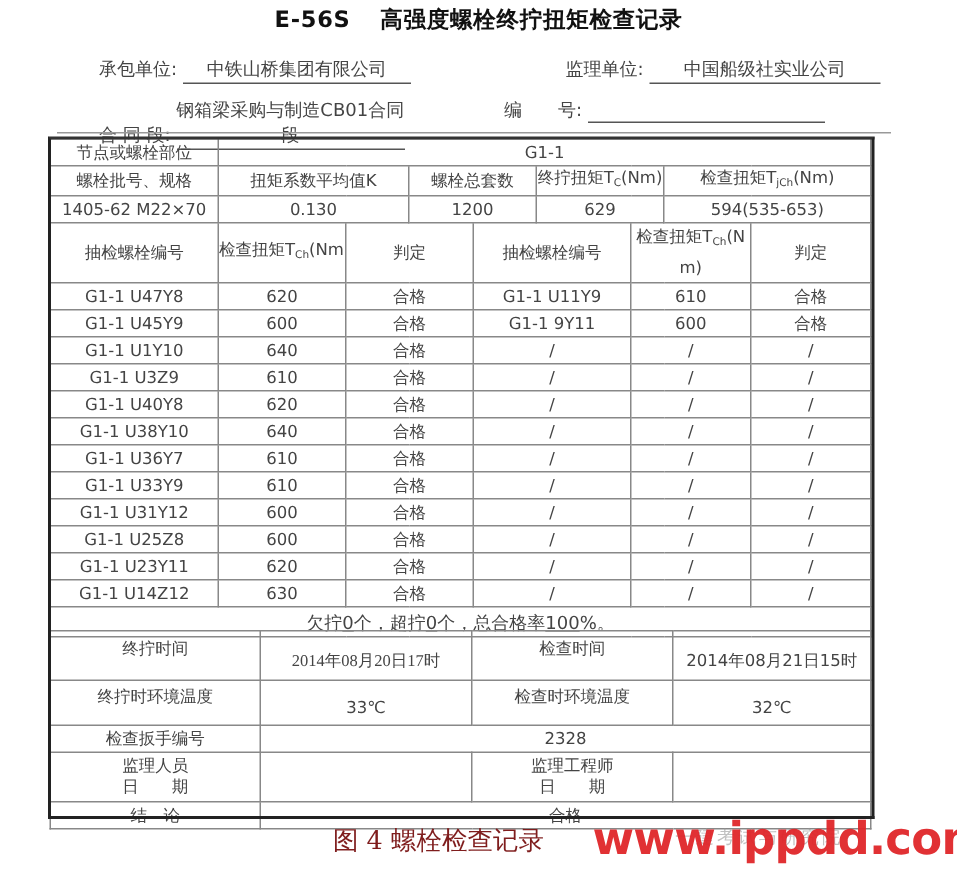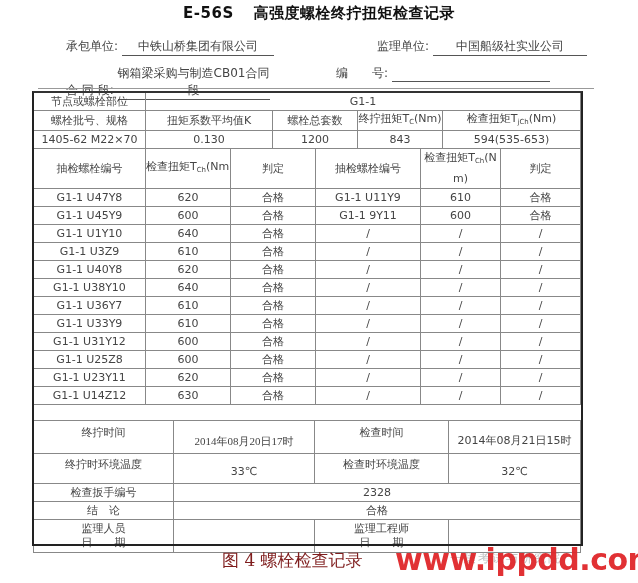--- a/index.html
+++ b/index.html
@@ -67,21 +67,21 @@
     <td>螺栓批号、规格</td>
     <td colspan="3">扭矩系数平均值K</td>
     <td colspan="2">螺栓总套数</td>
     <td colspan="2"><span>终拧扭矩T</span><sub>C</sub><span>(Nm)</span></td>
     <td colspan="2"><span>检查扭矩T</span><sub>jCh</sub><span>(Nm)</span></td>
   </tr>
   <tr>
     <td>1405-62 M22×70</td>
     <td colspan="3">0.130</td>
     <td colspan="2">1200</td>
-    <td colspan="2">843</td>
+    <td colspan="2">629</td>
     <td colspan="2">594(535-653)</td>
   </tr>
   <tr style="height:36px;">
     <td style="height:36px;">抽检螺栓编号</td>
     <td colspan="2"><span>检查扭矩T</span><sub>Ch</sub><span>(Nm)</span></td>
     <td colspan="2">判定</td>
     <td colspan="2">抽检螺栓编号</td>
     <td colspan="2" style="white-space:normal;line-height:18px;"><span>检查扭矩T</span><sub>Ch</sub><span>(N</span><br><span>m)</span></td>
     <td>判定</td>
   </tr>
@@ -173,20 +173,23 @@
     <td colspan="2">/</td>
     <td>/</td>
   </tr>
   <tr>
     <td>G1-1 U14Z12</td>
     <td colspan="2">630</td>
     <td colspan="2">合格</td>
     <td colspan="2">/</td>
     <td colspan="2">/</td>
     <td>/</td>
+  </tr>
+  <tr>
+    <td colspan="10" style="font-size:12px;height:19px;"><span>欠拧</span><span class="u">0</span><span>个，超拧</span><span class="u">0</span><span>个，总合格率</span><span class="u">100</span><span>%。</span></td>
   </tr>
 </tbody>
   </table>
 
 <table class="rec" style="top:420px;width:547px;">
   <colgroup>
     <col style="width:140px">
       <col style="width:141px">
       <col style="width:134px">
       <col style="width:132px">
@@ -202,35 +205,35 @@
     <td style="height:26px;vertical-align:top;padding-top:3px;">终拧时环境温度</td>
     <td style="vertical-align:bottom;padding-bottom:3px;">33℃</td>
     <td style="vertical-align:top;padding-top:3px;margin-left:16px;">检查时环境温度</td>
     <td style="vertical-align:bottom;padding-bottom:3px;">32℃</td>
   </tr>
   <tr>
     <td>检查扳手编号</td>
     <td colspan="3">2328</td>
   </tr>
   <tr>
-    <td>结　论</td>
-    <td colspan="3">合格</td>
-  </tr>
-  <tr>
     <td style="height:32px;line-height:14px;white-space:normal;">
           <div>监理人员</div>
           <div>日　　期</div>
         </td>
     <td></td>
     <td style="line-height:14px;white-space:normal;">
           <div>监理工程师</div>
           <div>日　　期</div>
         </td>
     <td></td>
   </tr>
+  <tr>
+    <td>结　论</td>
+    <td colspan="3">合格</td>
+  </tr>
 </tbody>
   </table>
 
 <div class="outer"></div>
 
 <div class="caption">图 4  螺栓检查记录</div>
 <div class="wm-faint">一建考试与研究院</div>
 <div class="watermark">www.ippdd.com</div>
 
 </body></html>

